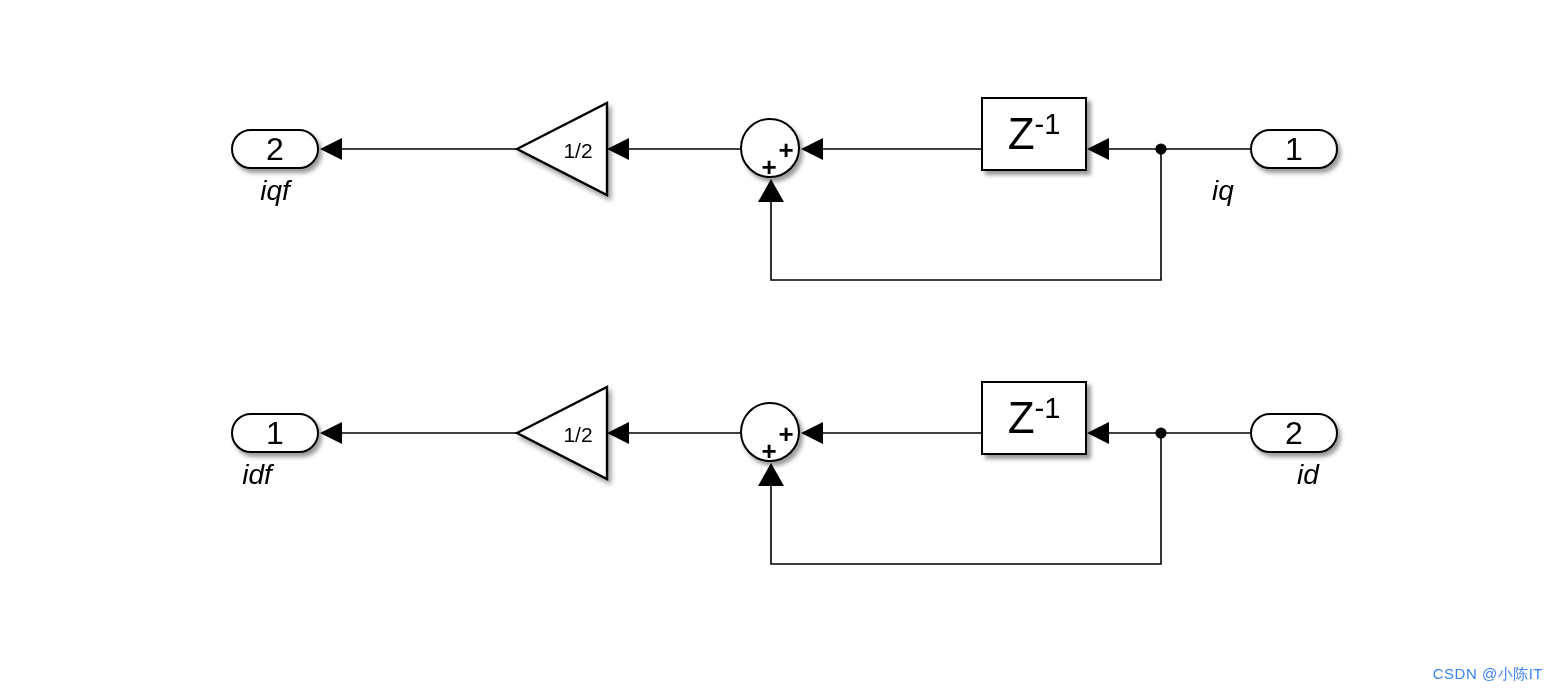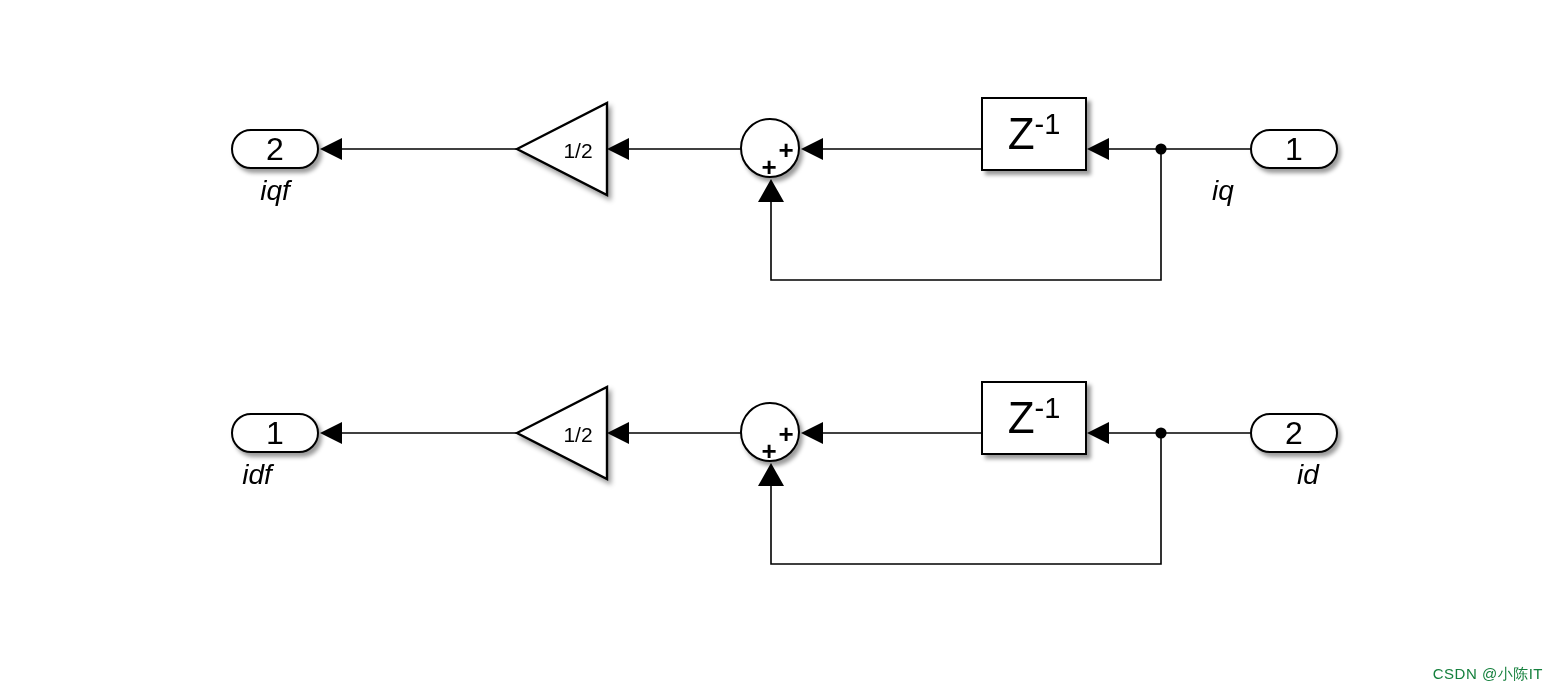--- a/index.html
+++ b/index.html
@@ -79,21 +79,21 @@
     position: absolute;
     transform: translate(-50%, -50%);
     font-size: 21px;
     line-height: 1;
   }
   .watermark {
     position: absolute;
     right: 10px;
     bottom: 9px;
     font-size: 15px;
-    color: #15803d;
+    color: #3b82f6;
     letter-spacing: 0.5px;
   }
 </style>
 </head>
 <body>
 
 <div class="canvas">
 
   <svg class="wire-layer" viewBox="0 0 1553 693" xmlns="http://www.w3.org/2000/svg">
 

